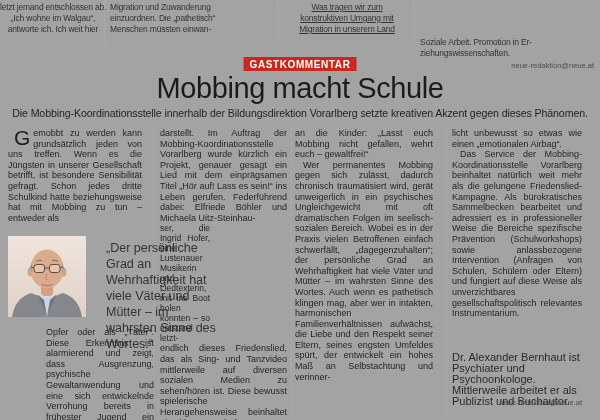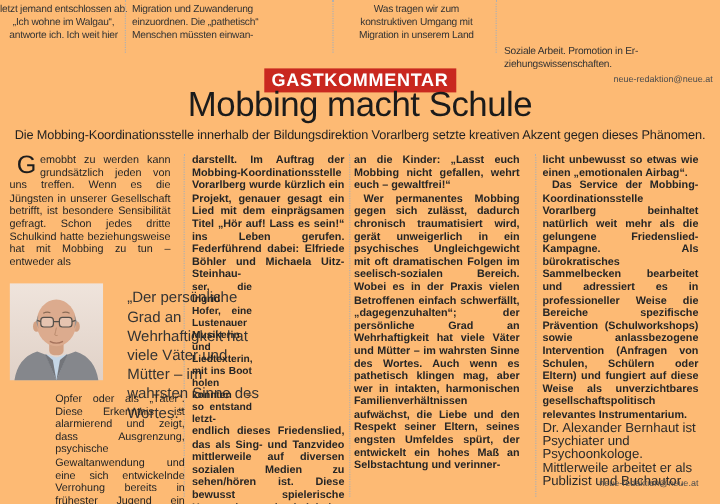--- a/index.html
+++ b/index.html
@@ -1,47 +1,47 @@
 <!DOCTYPE html>
 <html lang="de" style="--accent: #c9281f;"><head>
 <meta charset="utf-8">
 <style>
   html,body{margin:0;padding:0;background:#fff;}
   .page{
-    position:relative;width:600px;height:420px;background:#fdba74;overflow:hidden;
+    position:relative;width:600px;height:420px;background:#a3a3a3;overflow:hidden;
     font-family:"Liberation Sans","DejaVu Sans",sans-serif;color:#262626;
   }
   
   .topcol{position:absolute;top:2px;font-size:8.5px;line-height:11px;letter-spacing:-0.2px;color:#333;}
   .topcol .tline{white-space:nowrap;}
   .tc-a{left:0;width:106px;text-align:center;}
   .tc-b{left:110px;width:156px;text-align:left;}
-  .tc-c{left:283px;width:128px;text-align:center;}
+  .tc-c{left:283px;width:128px;text-align:center;text-decoration:underline;}
   .tc-d{left:420px;width:174px;text-align:left;margin-top:35px;}
   .email{font-size:7.5px;color:#4d4d4d;text-align:right;letter-spacing:0;}
   .tc-d .email{margin-top:1px;}
   
   .vrule{position:absolute;width:0;border-left:1px dotted #b0b0b0;}
   
   .kicker{
     position:absolute;top:57px;left:50%;transform:translateX(-50%);
-    background:var(--accent,#c9281f);color:#fff;font-size:15px;font-weight:bold;
+    background:var(--accent,#c9281f);color:#fff;font-size:10px;font-weight:bold;
     letter-spacing:0.6px;padding:2px 6px 1px 6px;white-space:nowrap;
   }
   .headline{
     position:absolute;top:72px;left:0;width:600px;margin:0;text-align:center;
     font-size:29px;font-weight:400;letter-spacing:-0.4px;color:#1b1b1b;white-space:nowrap;
   }
   .subtitle{
     position:absolute;top:107px;left:0;width:600px;text-align:center;
     font-size:10.6px;letter-spacing:-0.1px;color:#1f1f1f;white-space:nowrap;
   }
   
   .bodycol{position:absolute;font-size:9px;line-height:10.6px;text-align:justify;color:#252525;}
-  .bodycol p{margin:0;font-weight:bold;}
+  .bodycol p{margin:0;}
   .ind{text-indent:8px;}
   .dropcap{
     float:left;font-size:21px;line-height:17px;padding:1px 3px 0 6px;color:#1d1d1d;
   }
   .narrowseg{margin-left:78px;width:50px;margin-top:14px;font-size:8.5px;line-height:10px;}
   .seg-bottom{margin-top:3px;}
   
   .photo{position:absolute;left:8px;top:236px;width:78px;height:81px;}
   .quote{
     position:absolute;left:106px;top:240px;width:114px;

